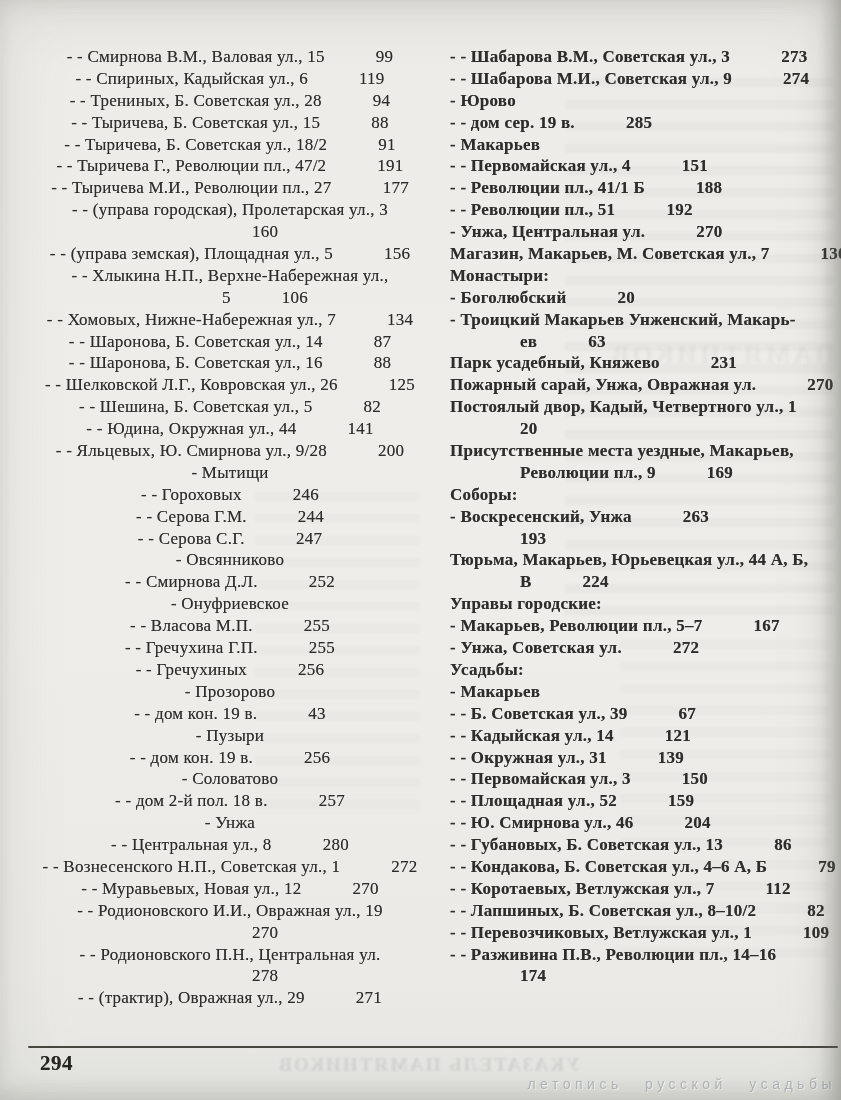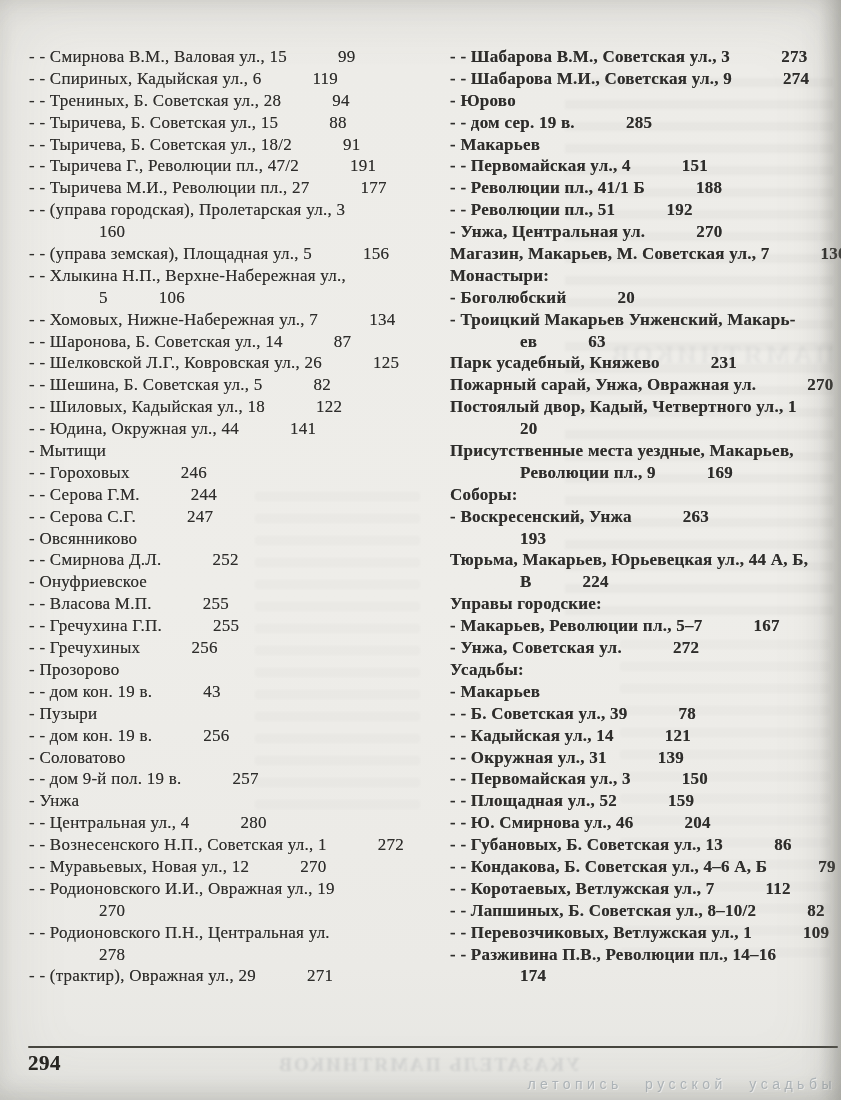--- a/index.html
+++ b/index.html
@@ -20,31 +20,31 @@
     position:absolute;top:0;right:0;width:22px;height:1100px;pointer-events:none;
     background:linear-gradient(to right, rgba(110,110,102,0) 0%, rgba(110,110,102,.12) 60%, rgba(95,95,88,.22) 100%);
   }
   .columns{
     position:absolute;top:46px;left:0;width:841px;
   }
   .col{
     position:absolute;top:0;
     font-size:17px;line-height:21.9px;letter-spacing:.25px;
   }
-  .col-left{left:29px;width:402px;}
+  .col-left{left:29px;width:402px;text-align:center;}
   .col-right{left:450px;width:402px;font-weight:bold;}
   .line{height:21.9px;white-space:nowrap;text-shadow:0 0 .5px rgba(46,45,43,.55);}
   .line.cont{padding-left:70px;}
   .p.gap{margin-left:3em;}
   .footer-rule{
     position:absolute;left:28px;top:1046px;width:810px;height:2px;
     background:#47463f;border-radius:1px;
   }
   .page-number{
-    position:absolute;left:28px;top:1051px;
+    position:absolute;left:40px;top:1051px;
     font-size:21px;font-weight:bold;letter-spacing:.5px;color:#262521;
     text-shadow:0 0 .5px rgba(38,37,33,.6);
   }
   .series-footer{
     position:absolute;right:5px;top:1076px;
     font-family:"Liberation Sans","DejaVu Sans",sans-serif;
     font-size:14px;letter-spacing:4.5px;word-spacing:14px;
     color:#b4bbc0;text-shadow:1px 1px 0 rgba(255,255,255,.85);
   }
   
@@ -87,42 +87,43 @@
         <div class="line"><span class="t">- - Тыричева, Б. Советская ул., 18/2</span><span class="p gap">91</span></div>
         <div class="line"><span class="t">- - Тыричева Г., Революции пл., 47/2</span><span class="p gap">191</span></div>
         <div class="line"><span class="t">- - Тыричева М.И., Революции пл., 27</span><span class="p gap">177</span></div>
         <div class="line"><span class="t">- - (управа городская), Пролетарская ул., 3</span></div>
         <div class="line cont"><span class="t"></span><span class="p">160</span></div>
         <div class="line"><span class="t">- - (управа земская), Площадная ул., 5</span><span class="p gap">156</span></div>
         <div class="line"><span class="t">- - Хлыкина Н.П., Верхне-Набережная ул.,</span></div>
         <div class="line cont"><span class="t">5</span><span class="p gap">106</span></div>
         <div class="line"><span class="t">- - Хомовых, Нижне-Набережная ул., 7</span><span class="p gap">134</span></div>
         <div class="line"><span class="t">- - Шаронова, Б. Советская ул., 14</span><span class="p gap">87</span></div>
+        <div class="line"><span class="t">- - Шаронова, Б. Советская ул., 16</span><span class="p gap">88</span></div>
         <div class="line"><span class="t">- - Шелковской Л.Г., Ковровская ул., 26</span><span class="p gap">125</span></div>
         <div class="line"><span class="t">- - Шешина, Б. Советская ул., 5</span><span class="p gap">82</span></div>
-        <div class="line"><span class="t">- - Шиловых, Кадыйская ул., 18</span><span class="p gap">122</span></div>
         <div class="line"><span class="t">- - Юдина, Окружная ул., 44</span><span class="p gap">141</span></div>
+        <div class="line"><span class="t">- - Яльцевых, Ю. Смирнова ул., 9/28</span><span class="p gap">200</span></div>
         <div class="line"><span class="t">- Мытищи</span></div>
         <div class="line"><span class="t">- - Гороховых</span><span class="p gap">246</span></div>
         <div class="line"><span class="t">- - Серова Г.М.</span><span class="p gap">244</span></div>
         <div class="line"><span class="t">- - Серова С.Г.</span><span class="p gap">247</span></div>
         <div class="line"><span class="t">- Овсянниково</span></div>
         <div class="line"><span class="t">- - Смирнова Д.Л.</span><span class="p gap">252</span></div>
         <div class="line"><span class="t">- Онуфриевское</span></div>
         <div class="line"><span class="t">- - Власова М.П.</span><span class="p gap">255</span></div>
         <div class="line"><span class="t">- - Гречухина Г.П.</span><span class="p gap">255</span></div>
         <div class="line"><span class="t">- - Гречухиных</span><span class="p gap">256</span></div>
         <div class="line"><span class="t">- Прозорово</span></div>
         <div class="line"><span class="t">- - дом кон. 19 в.</span><span class="p gap">43</span></div>
         <div class="line"><span class="t">- Пузыри</span></div>
         <div class="line"><span class="t">- - дом кон. 19 в.</span><span class="p gap">256</span></div>
         <div class="line"><span class="t">- Соловатово</span></div>
-        <div class="line"><span class="t">- - дом 9-й пол. 19 в.</span><span class="p gap">257</span></div>
+        <div class="line"><span class="t">- - дом 2-й пол. 18 в.</span><span class="p gap">257</span></div>
         <div class="line"><span class="t">- Унжа</span></div>
-        <div class="line"><span class="t">- - Центральная ул., 4</span><span class="p gap">280</span></div>
+        <div class="line"><span class="t">- - Центральная ул., 8</span><span class="p gap">280</span></div>
         <div class="line"><span class="t">- - Вознесенского Н.П., Советская ул., 1</span><span class="p gap">272</span></div>
         <div class="line"><span class="t">- - Муравьевых, Новая ул., 12</span><span class="p gap">270</span></div>
         <div class="line"><span class="t">- - Родионовского И.И., Овражная ул., 19</span></div>
         <div class="line cont"><span class="t"></span><span class="p">270</span></div>
         <div class="line"><span class="t">- - Родионовского П.Н., Центральная ул.</span></div>
         <div class="line cont"><span class="t"></span><span class="p">278</span></div>
         <div class="line"><span class="t">- - (трактир), Овражная ул., 29</span><span class="p gap">271</span></div>
       </div>
     <div class="col col-right" id="col-right">
         <div class="line"><span class="t">- - Шабарова В.М., Советская ул., 3</span><span class="p gap">273</span></div>
@@ -148,21 +149,21 @@
         <div class="line"><span class="t">Соборы:</span></div>
         <div class="line"><span class="t">- Воскресенский, Унжа</span><span class="p gap">263</span></div>
         <div class="line cont"><span class="t"></span><span class="p">193</span></div>
         <div class="line"><span class="t">Тюрьма, Макарьев, Юрьевецкая ул., 44 А, Б,</span></div>
         <div class="line cont"><span class="t">В</span><span class="p gap">224</span></div>
         <div class="line"><span class="t">Управы городские:</span></div>
         <div class="line"><span class="t">- Макарьев, Революции пл., 5–7</span><span class="p gap">167</span></div>
         <div class="line"><span class="t">- Унжа, Советская ул.</span><span class="p gap">272</span></div>
         <div class="line"><span class="t">Усадьбы:</span></div>
         <div class="line"><span class="t">- Макарьев</span></div>
-        <div class="line"><span class="t">- - Б. Советская ул., 39</span><span class="p gap">78</span></div>
+        <div class="line"><span class="t">- - Б. Советская ул., 39</span><span class="p gap">67</span></div>
         <div class="line"><span class="t">- - Кадыйская ул., 14</span><span class="p gap">121</span></div>
         <div class="line"><span class="t">- - Окружная ул., 31</span><span class="p gap">139</span></div>
         <div class="line"><span class="t">- - Первомайская ул., 3</span><span class="p gap">150</span></div>
         <div class="line"><span class="t">- - Площадная ул., 52</span><span class="p gap">159</span></div>
         <div class="line"><span class="t">- - Ю. Смирнова ул., 46</span><span class="p gap">204</span></div>
         <div class="line"><span class="t">- - Губановых, Б. Советская ул., 13</span><span class="p gap">86</span></div>
         <div class="line"><span class="t">- - Кондакова, Б. Советская ул., 4–6 А, Б</span><span class="p gap">79</span></div>
         <div class="line"><span class="t">- - Коротаевых, Ветлужская ул., 7</span><span class="p gap">112</span></div>
         <div class="line"><span class="t">- - Лапшиных, Б. Советская ул., 8–10/2</span><span class="p gap">82</span></div>
         <div class="line"><span class="t">- - Перевозчиковых, Ветлужская ул., 1</span><span class="p gap">109</span></div>

